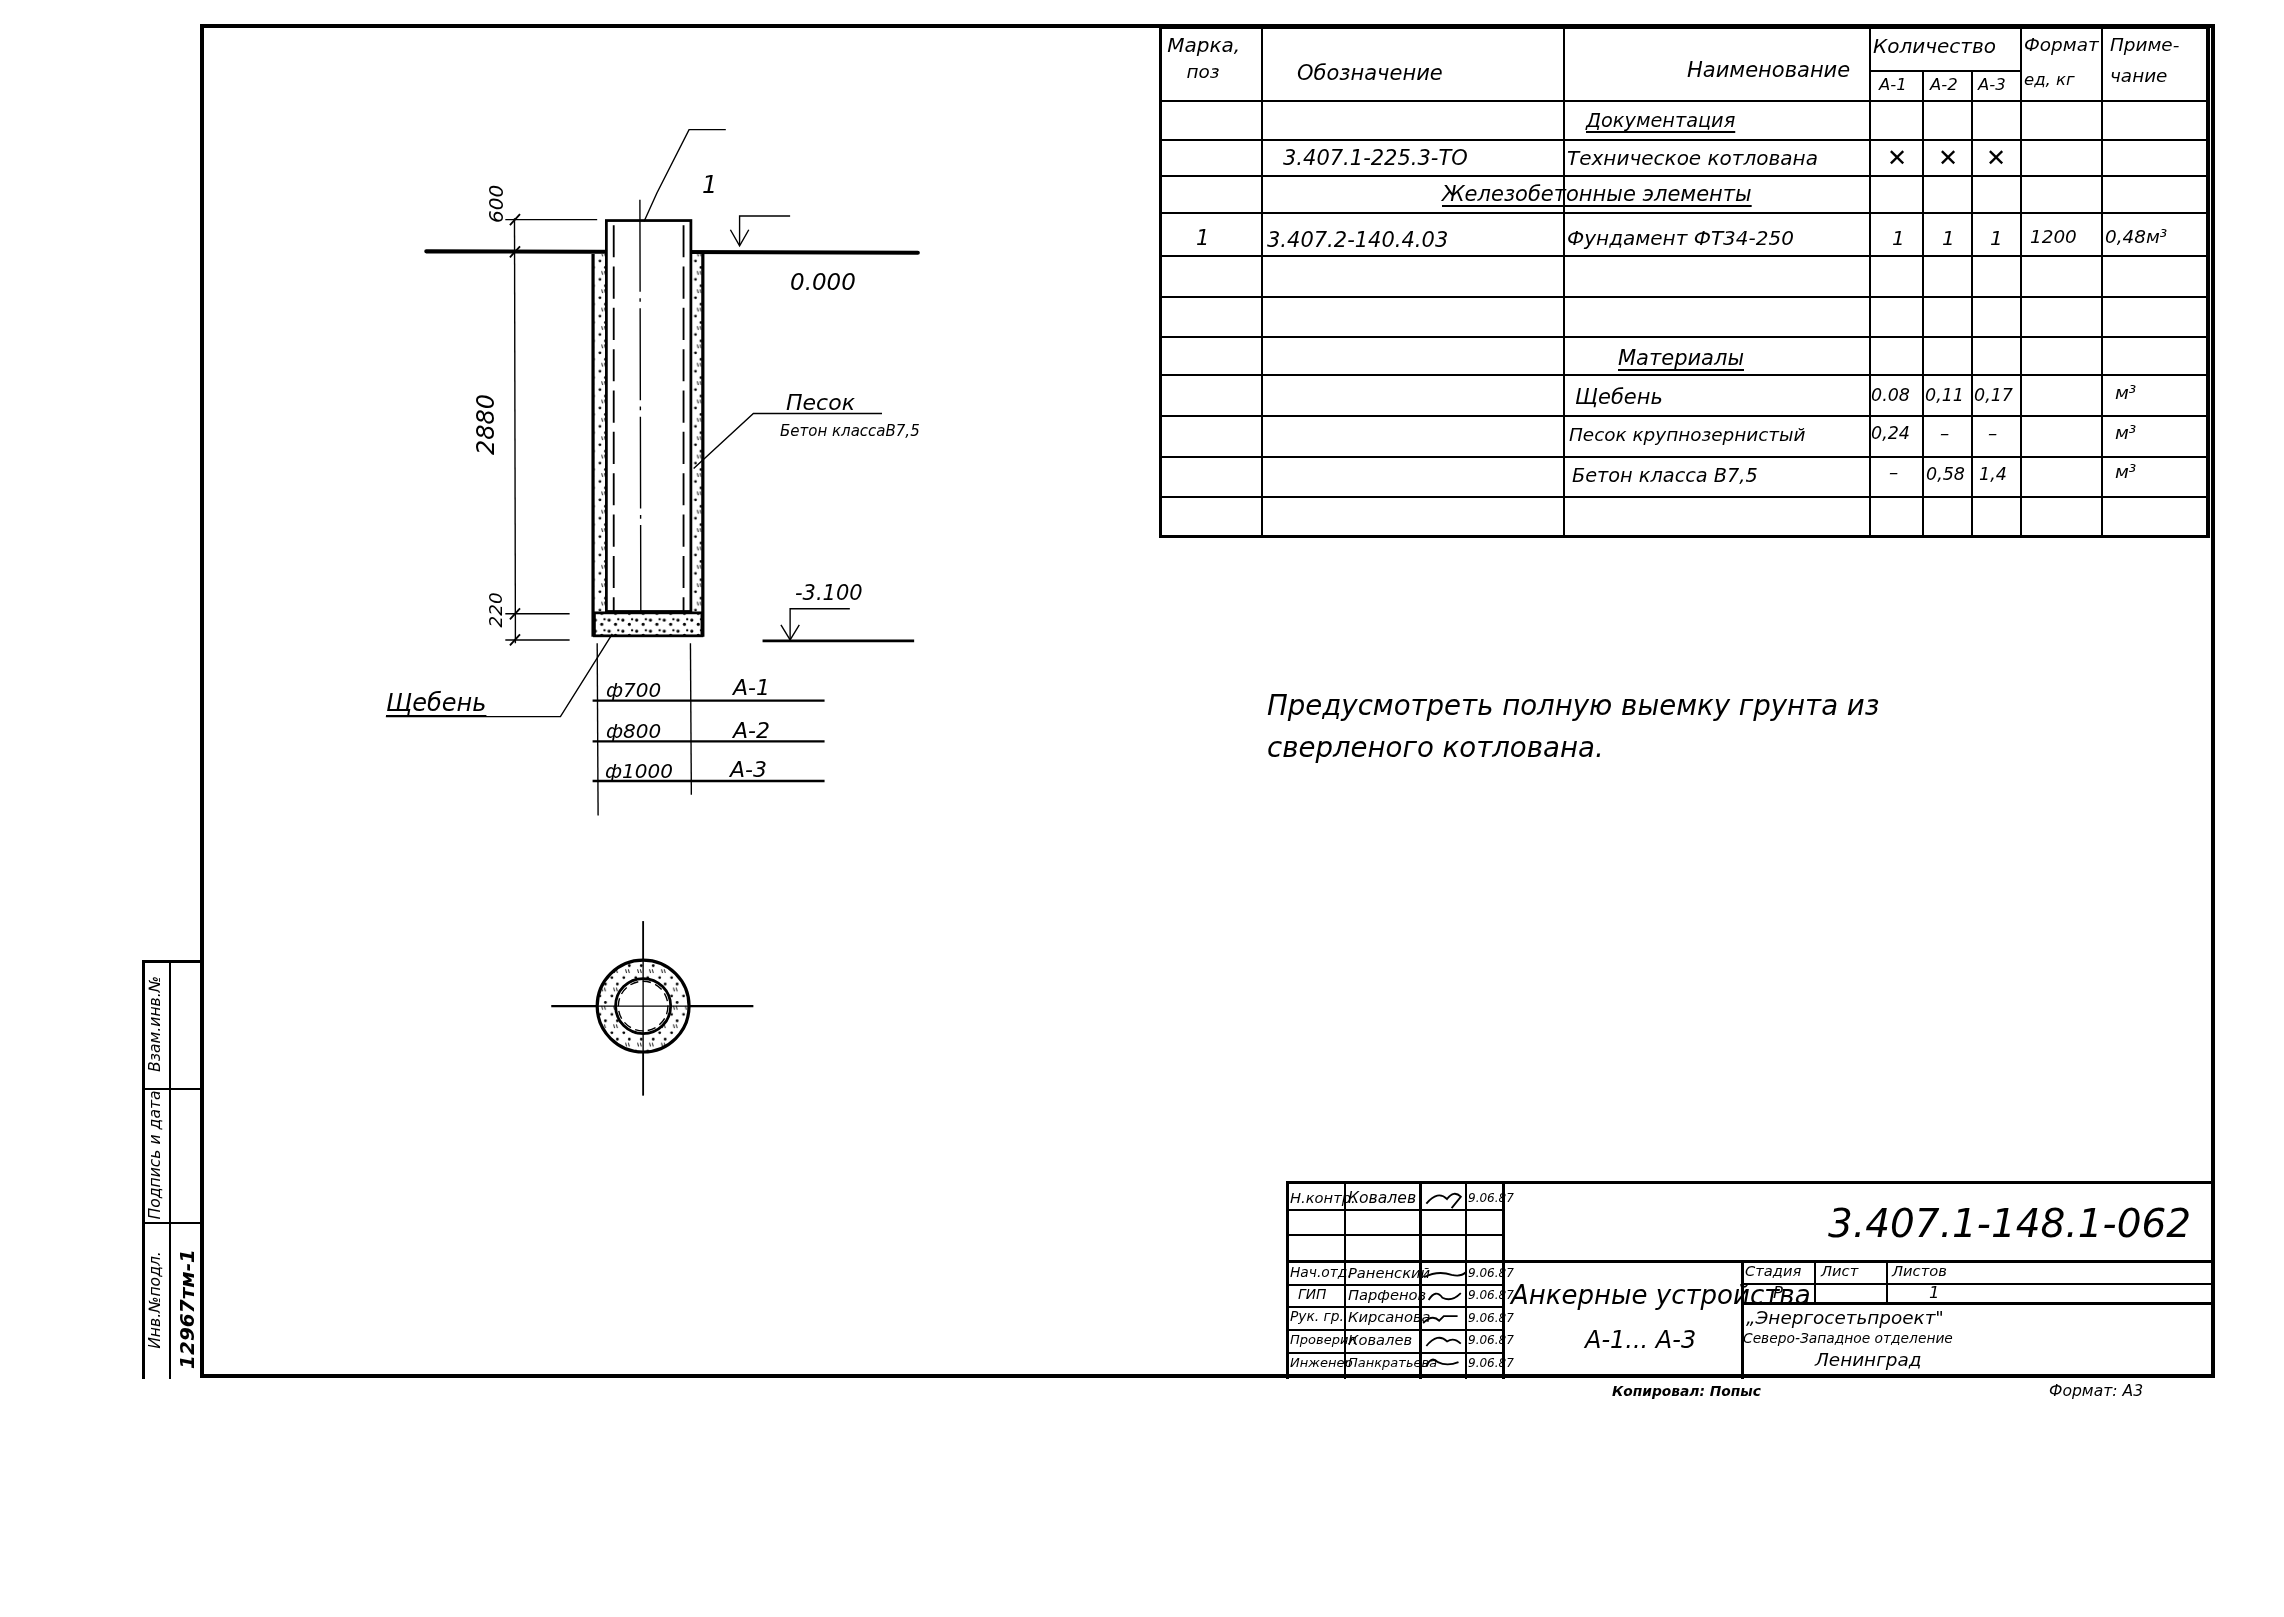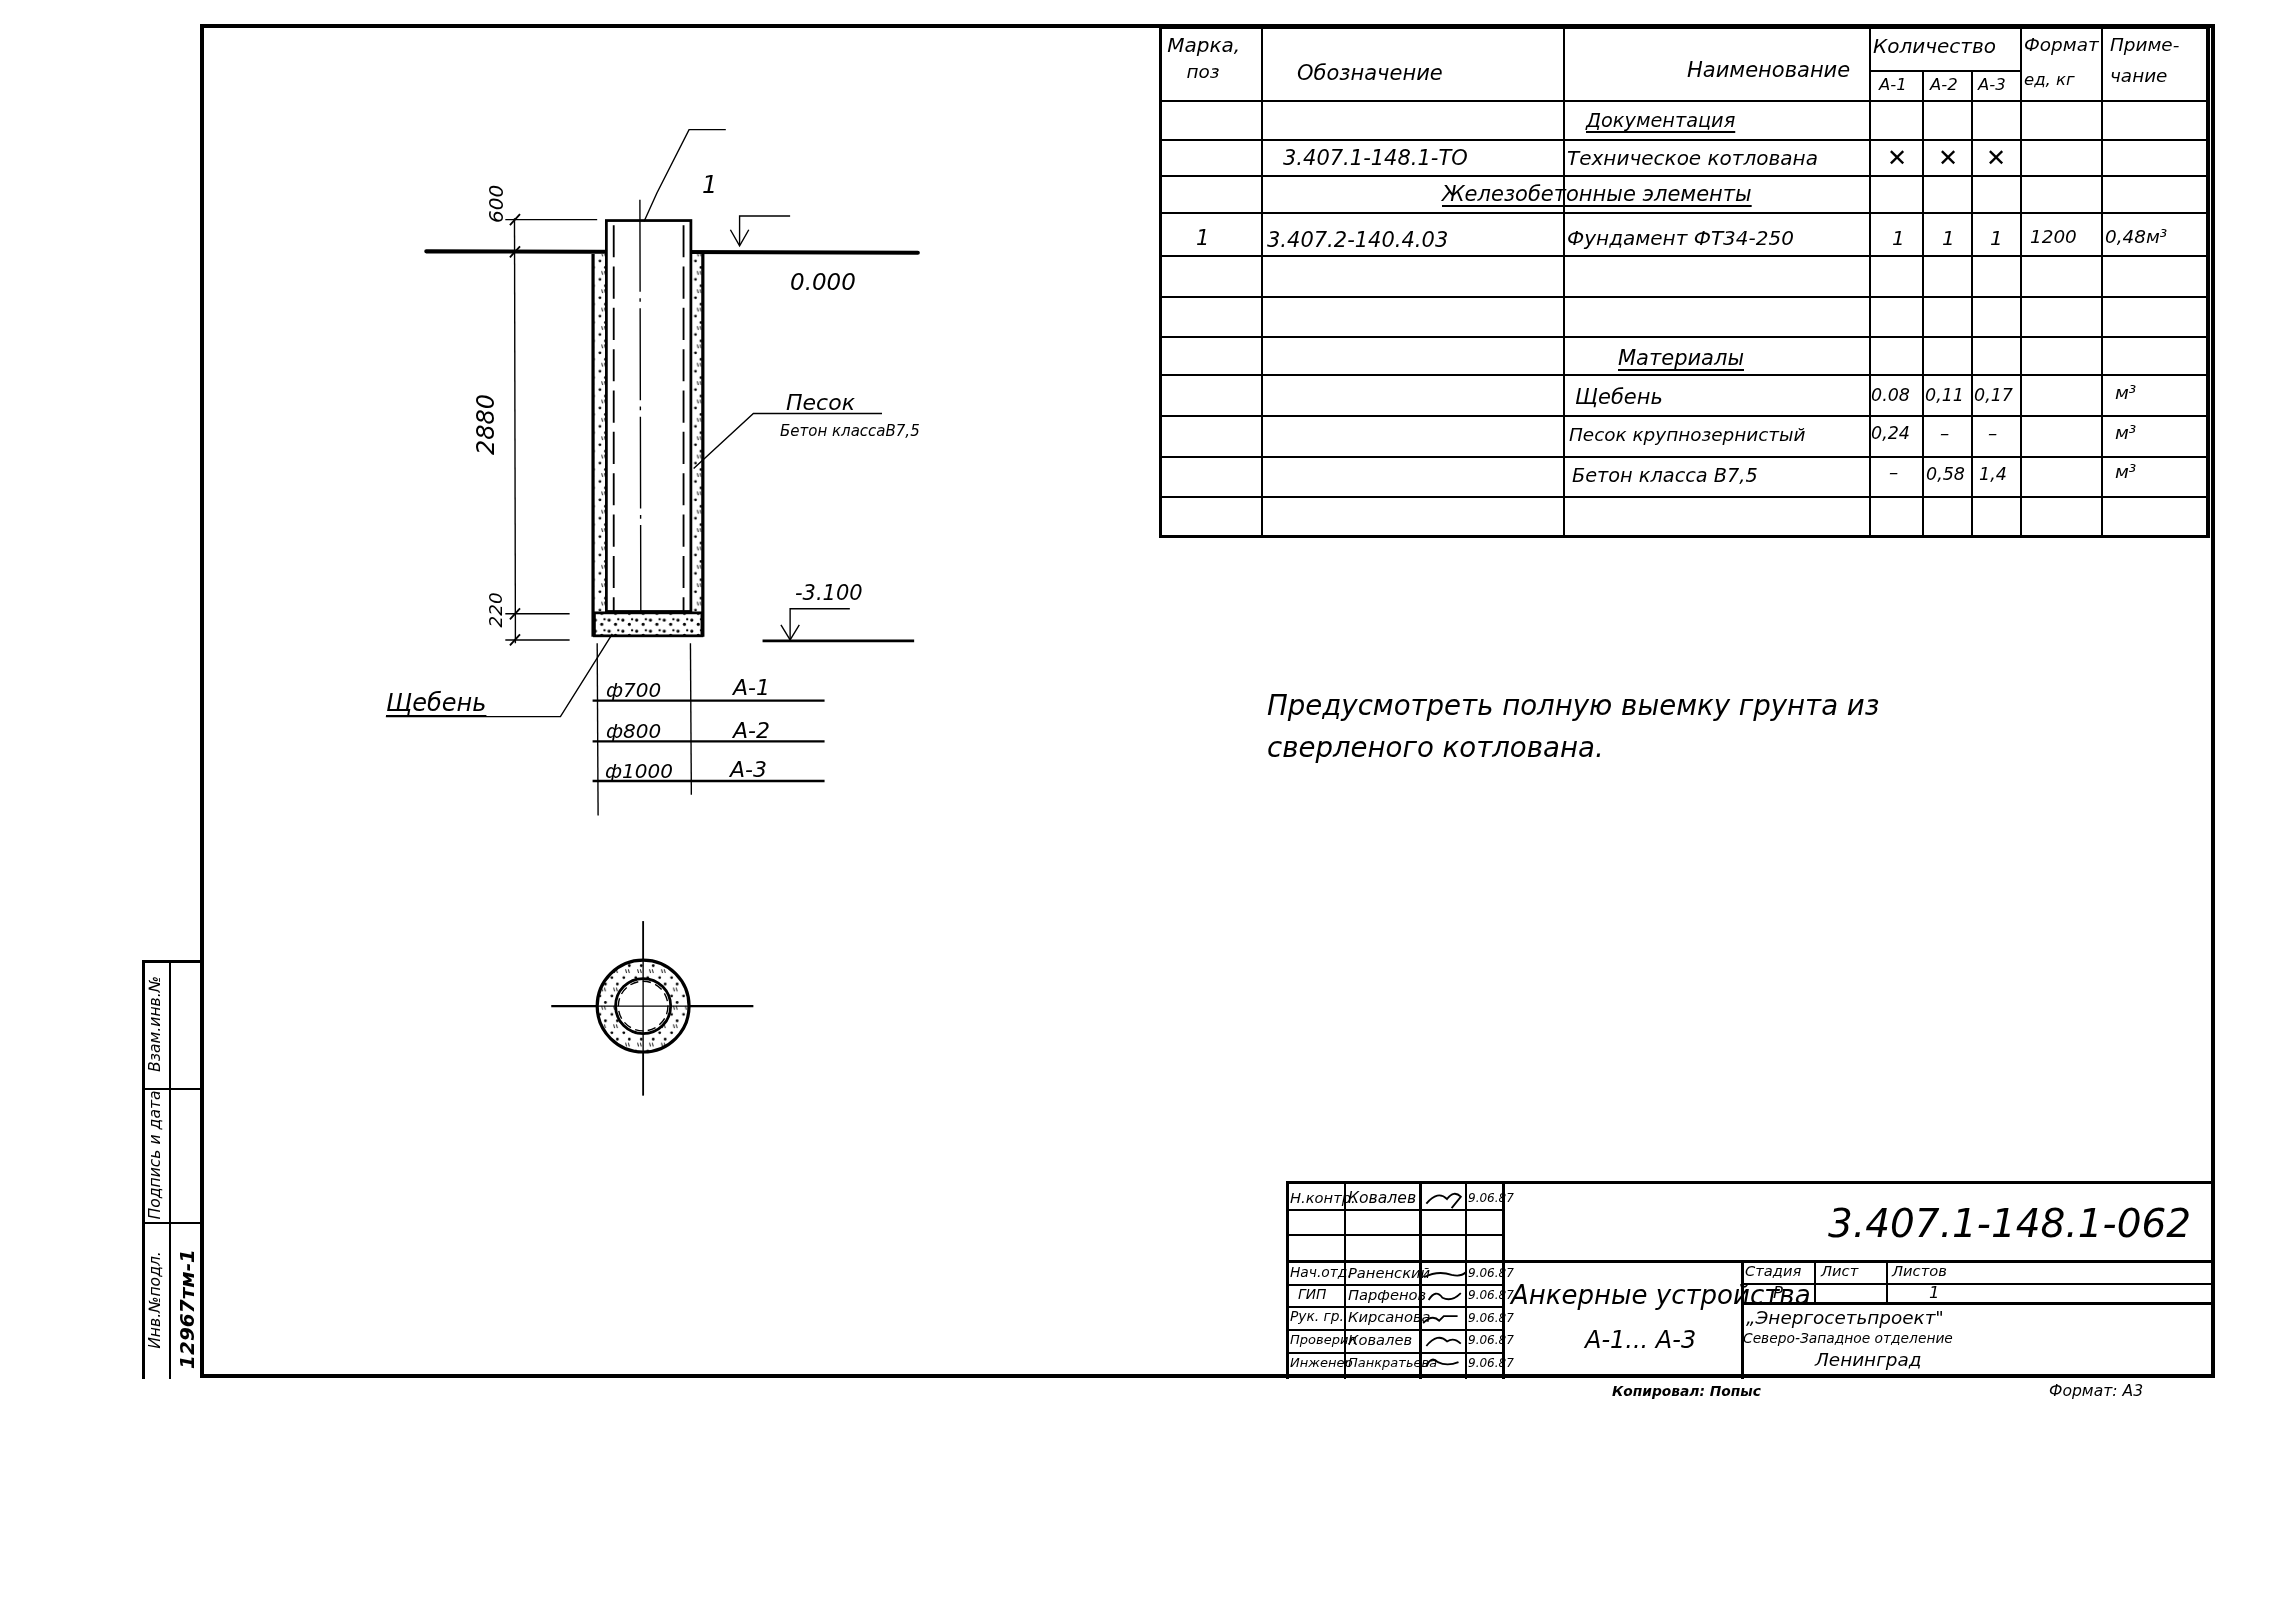--- a/index.html
+++ b/index.html
@@ -72,21 +72,21 @@
   <div class="cell-text" style="left:771px;top:51px;font-size:16.5px;">А-2</div>
   <div class="cell-text" style="left:819px;top:51px;font-size:16.5px;">А-3</div>
   <div class="cell-text" style="left:865px;top:10px;font-size:18.4px;">Формат</div>
   <div class="cell-text" style="left:865px;top:46px;font-size:16.5px;">ед, кг</div>
   <div class="cell-text" style="left:951px;top:10px;font-size:18.4px;">Приме-</div>
   <div class="cell-text" style="left:951px;top:41px;font-size:18.4px;">чание</div>
 
   <div class="cell-text u" style="left:427px;top:85px;font-size:19.3px;">Документация</div>
 
   <div>
-    <div class="cell-text" style="left:124px;top:122px;font-size:21px;">3.407.1-148.1-ТО</div>
+    <div class="cell-text" style="left:124px;top:122px;font-size:21px;">3.407.1-225.3-ТО</div>
     <div class="cell-text" style="left:408px;top:122px;font-size:20px;">Техническое котлована</div>
     <div class="cell-text" style="left:728px;top:120px;font-size:24px;">✕</div>
     <div class="cell-text" style="left:779px;top:120px;font-size:24px;">✕</div>
     <div class="cell-text" style="left:827px;top:120px;font-size:24px;">✕</div>
   </div>
 
   <div class="cell-text u" style="left:283px;top:158px;font-size:21px;">Железобетонные   элементы</div>
 
   <div>
     <div class="cell-text" style="left:37px;top:202px;font-size:21px;">1</div>

